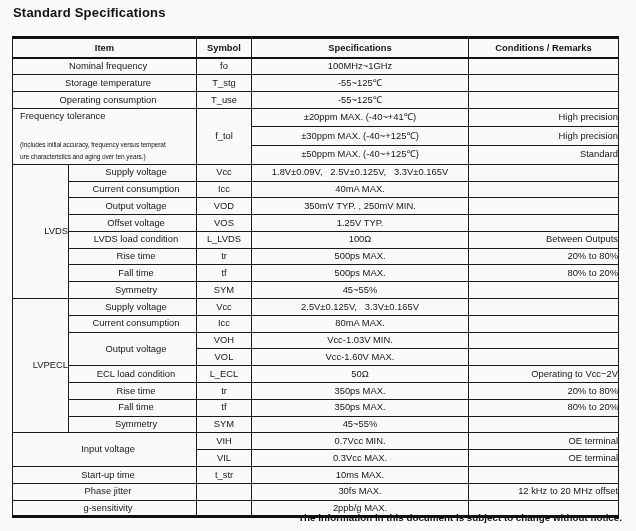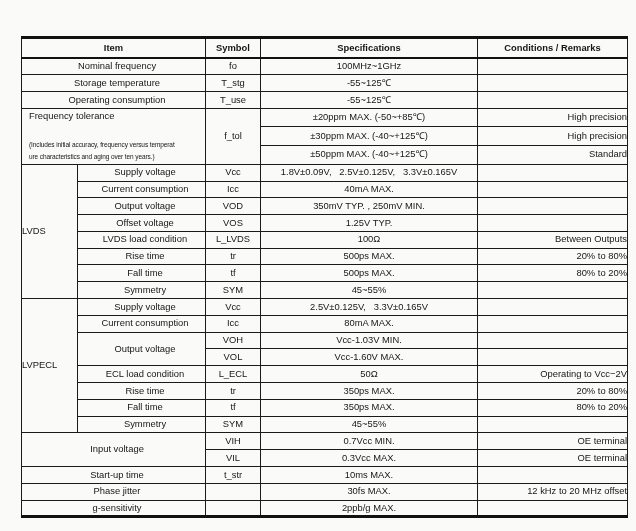--- a/index.html
+++ b/index.html
@@ -8,21 +8,21 @@
     background:#fafaf8;color:#161616;
     font-family:"Liberation Sans", sans-serif;
     -webkit-text-size-adjust:none;
   }
   .page{position:relative;width:636px;height:531px;}
   .title{
     position:absolute;left:13px;top:5px;margin:0;
     font-size:13px;font-weight:bold;letter-spacing:.2px;color:#111;
   }
   table.spec-table{
-    position:absolute;left:21px;top:36px;
+    position:absolute;left:12px;top:36px;
     width:606px;height:473px;
     border-collapse:collapse;table-layout:fixed;
     border-left:1px solid #1a1a1a;border-right:1px solid #1a1a1a;
     border-top:3px solid #111;border-bottom:3px solid #111;
   }
   .col-group{width:56px;}
   .col-item{width:128px;}
   .col-symbol{width:55px;}
   .col-spec{width:217px;}
   .col-cond{width:150px;}
@@ -32,34 +32,35 @@
     padding:0;vertical-align:middle;overflow:hidden;
   }
   thead th{
     border-bottom:2px solid #111;
     font-weight:bold;text-align:center;height:18px;
   }
   tbody tr{height:16.8px;}
   td.c{text-align:center;white-space:pre;margin-left:24px;}
   td.li{text-align:center;padding-left:7px;white-space:nowrap;}
   td.lc{text-align:right;padding-left:8px;white-space:nowrap;}
-  td.group{text-align:left;}
+  td.group{text-align:right;}
   td.ftol{vertical-align:top;padding:2px 3px 0 7px;}
   .ftol .lbl{font-size:9.4px;margin-bottom:17px;}
   .ftol .note{font-size:6.5px;line-height:12.5px;white-space:pre-line;letter-spacing:-0.1px;}
   .footer{
     position:absolute;right:14px;top:512px;width:620px;
     text-align:right;font-size:9.8px;font-weight:bold;color:#111;
   }
 </style>
 </head>
 <body>
 
 <div class="page">
 
+  <h1 class="title">Standard Specifications</h1>
 
   <table class="spec-table">
     <colgroup>
       <col class="col-group">
         <col class="col-item">
         <col class="col-symbol">
         <col class="col-spec">
         <col class="col-cond">
     </colgroup>
     <thead>
@@ -91,21 +92,21 @@
         <td></td>
       </tr>
 
       <tr>
         <td class="ftol" colspan="2" rowspan="3">
           <div class="lbl">Frequency tolerance</div>
           <div class="note">(Includes initial accuracy, frequency versus temperat
 ure characteristics and aging over ten years.)</div>
         </td>
         <td class="c" rowspan="3">f_tol</td>
-        <td class="c">±20ppm MAX. (-50~+85℃)</td>
+        <td class="c">±20ppm MAX. (-40~+41℃)</td>
         <td class="lc">High precision</td>
       </tr>
       <tr>
         <td class="c">±30ppm MAX. (-40~+125℃)</td>
         <td class="lc">High precision</td>
       </tr>
       <tr>
         <td class="c">±50ppm MAX. (-40~+125℃)</td>
         <td class="lc">Standard</td>
       </tr>
@@ -236,14 +237,15 @@
       <tr>
         <td class="li" colspan="2">g-sensitivity</td>
         <td class="c"></td>
         <td class="c">2ppb/g MAX.</td>
         <td></td>
       </tr>
 
     </tbody>
   </table>
 
+  <div class="footer">The information in this document is subject to change without notice.</div>
 
 </div>
 
 </body></html>

